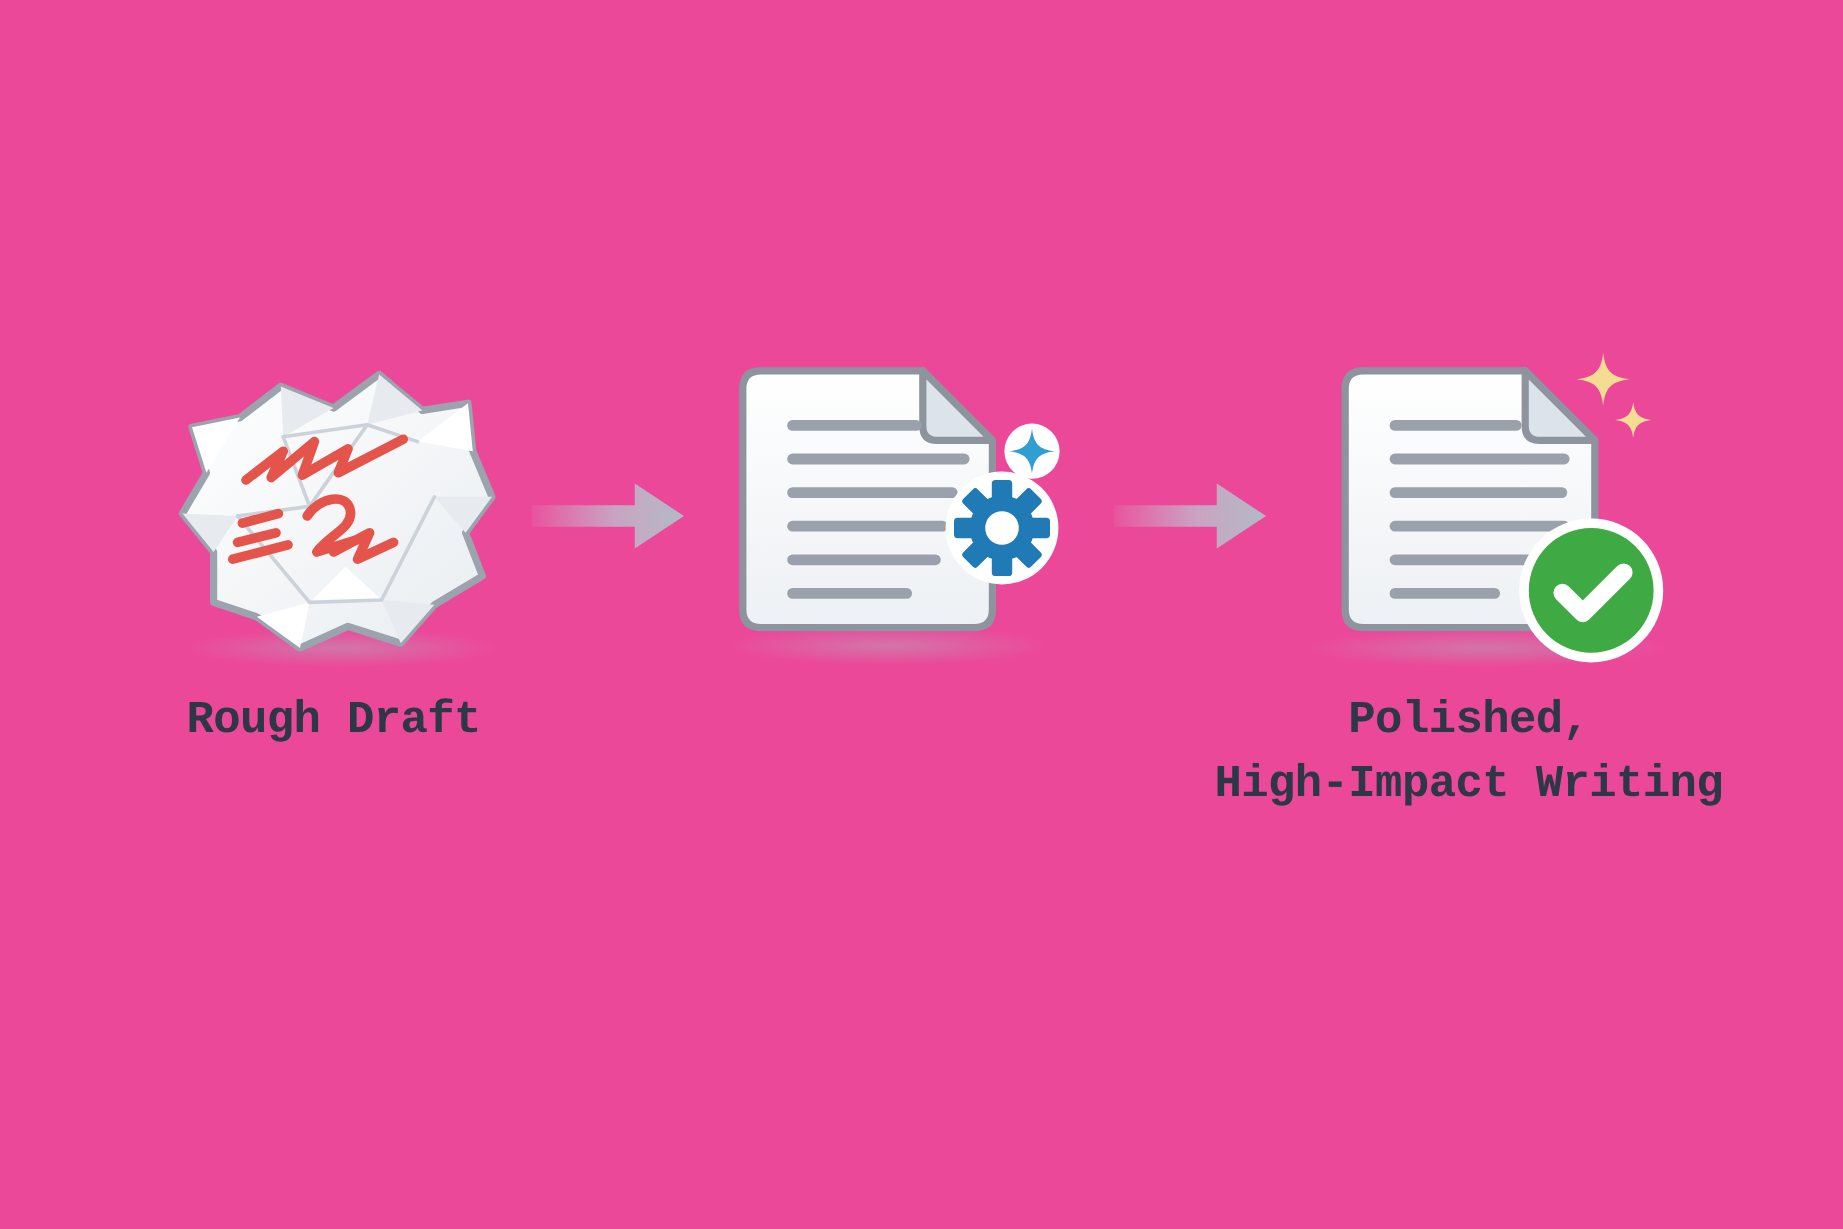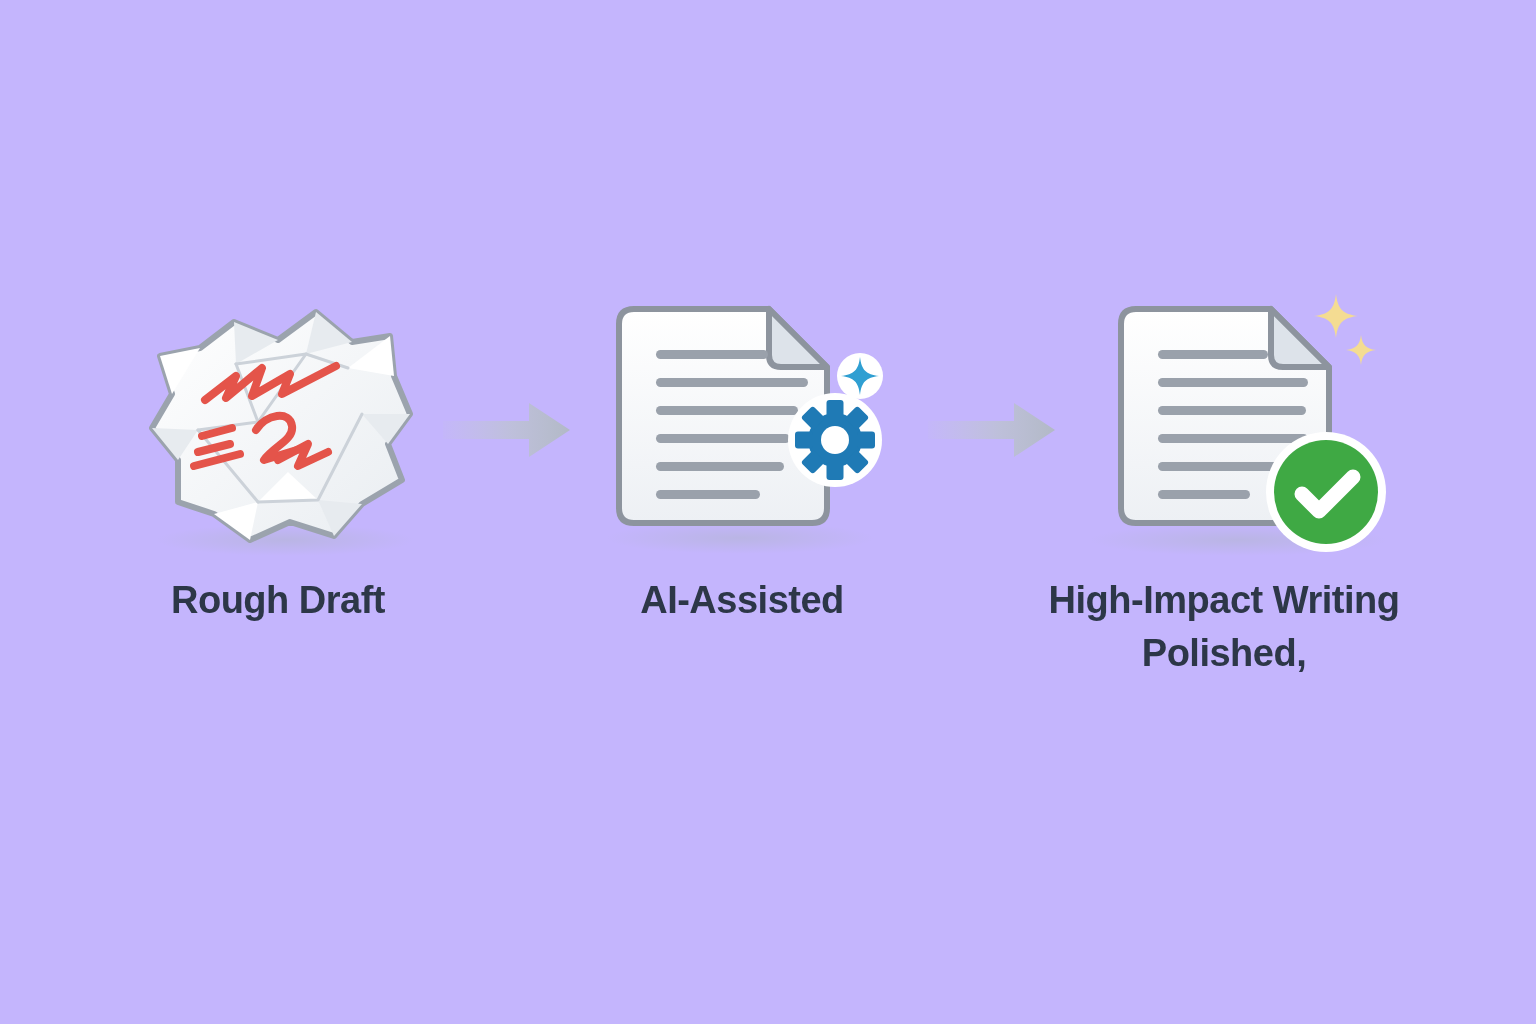--- a/index.html
+++ b/index.html
@@ -1,18 +1,18 @@
 <!DOCTYPE html>
 <html style="--text_dark: #2d3748; --scribble_red: #e4544a; --gear_blue: #1f7ab5; --sparkle_blue: #2f9fd2; --check_green: #3fa944; --sparkle_gold: #f4dc92; --arrow_gray: #b2b9c6; --doc_border: #8d949e; --doc_line: #9aa1ab; --fold_fill: #dde3ea; --background: #ffffff;"><head>
 <meta charset="utf-8">
 <style>
   html,body{margin:0;padding:0;background:#ffffff;}
   .canvas{
-    position:relative;width:1536px;height:1024px;background:#c4b5fd;
-    overflow:hidden;font-family:Liberation Sans, sans-serif;
+    position:relative;width:1536px;height:1024px;background:#ec4899;
+    overflow:hidden;font-family:Liberation Mono, monospace;
   }
   .step{position:absolute;width:460px;top:300px;display:flex;flex-direction:column;align-items:center;}
   .step-1{left:48px;}
   .step-2{left:512px;}
   .step-3{left:994px;}
   .icon-wrap{height:252px;display:flex;align-items:flex-end;justify-content:center;}
   .icon-wrap svg{overflow:visible;display:block;}
   .step-2 .icon-wrap svg{position:relative;left:15px;}
   .step-3 .icon-wrap svg{position:relative;left:35px;}
   .step-label{
@@ -141,21 +141,20 @@
             <rect x="-8.5" y="-40" width="17" height="18" rx="3" transform="rotate(180)"></rect>
             <rect x="-8.5" y="-40" width="17" height="18" rx="3" transform="rotate(225)"></rect>
             <rect x="-8.5" y="-40" width="17" height="18" rx="3" transform="rotate(270)"></rect>
             <rect x="-8.5" y="-40" width="17" height="18" rx="3" transform="rotate(315)"></rect>
           </g>
           <circle r="14" fill="#ffffff"></circle>
         </g>
       </svg>
     </div>
     <div class="step-label">
-      <div>AI-Assisted</div>
     </div>
   </div>
 
   <div class="arrow arrow-2">
     <svg width="130" height="64" viewBox="0 0 130 64">
       <polygon class="arrow-poly" points="0,23 86,23 86,5 127,32 86,59 86,41 0,41"></polygon>
     </svg>
   </div>
 
   <div class="step step-3">
@@ -178,18 +177,18 @@
           <path class="sparkle-gold" d="M0,-15 C1.2,-5 5,-1.2 15,0 C5,1.2 1.2,5 0,15 C-1.2,5 -5,1.2 -15,0 C-5,-1.2 -1.2,-5 0,-15 Z"></path>
         </g>
         <g transform="translate(212,190)">
           <circle r="60" fill="#ffffff"></circle>
           <circle class="check-circle" r="52"></circle>
           <path d="M-24,2 L-7,19 L27,-15" stroke="#ffffff" stroke-width="15" fill="none" stroke-linecap="round" stroke-linejoin="round"></path>
         </g>
       </svg>
     </div>
     <div class="step-label">
+      <div>Polished,</div>
       <div>High-Impact Writing</div>
-      <div>Polished,</div>
     </div>
   </div>
 
 </div>
 
 </body></html>

